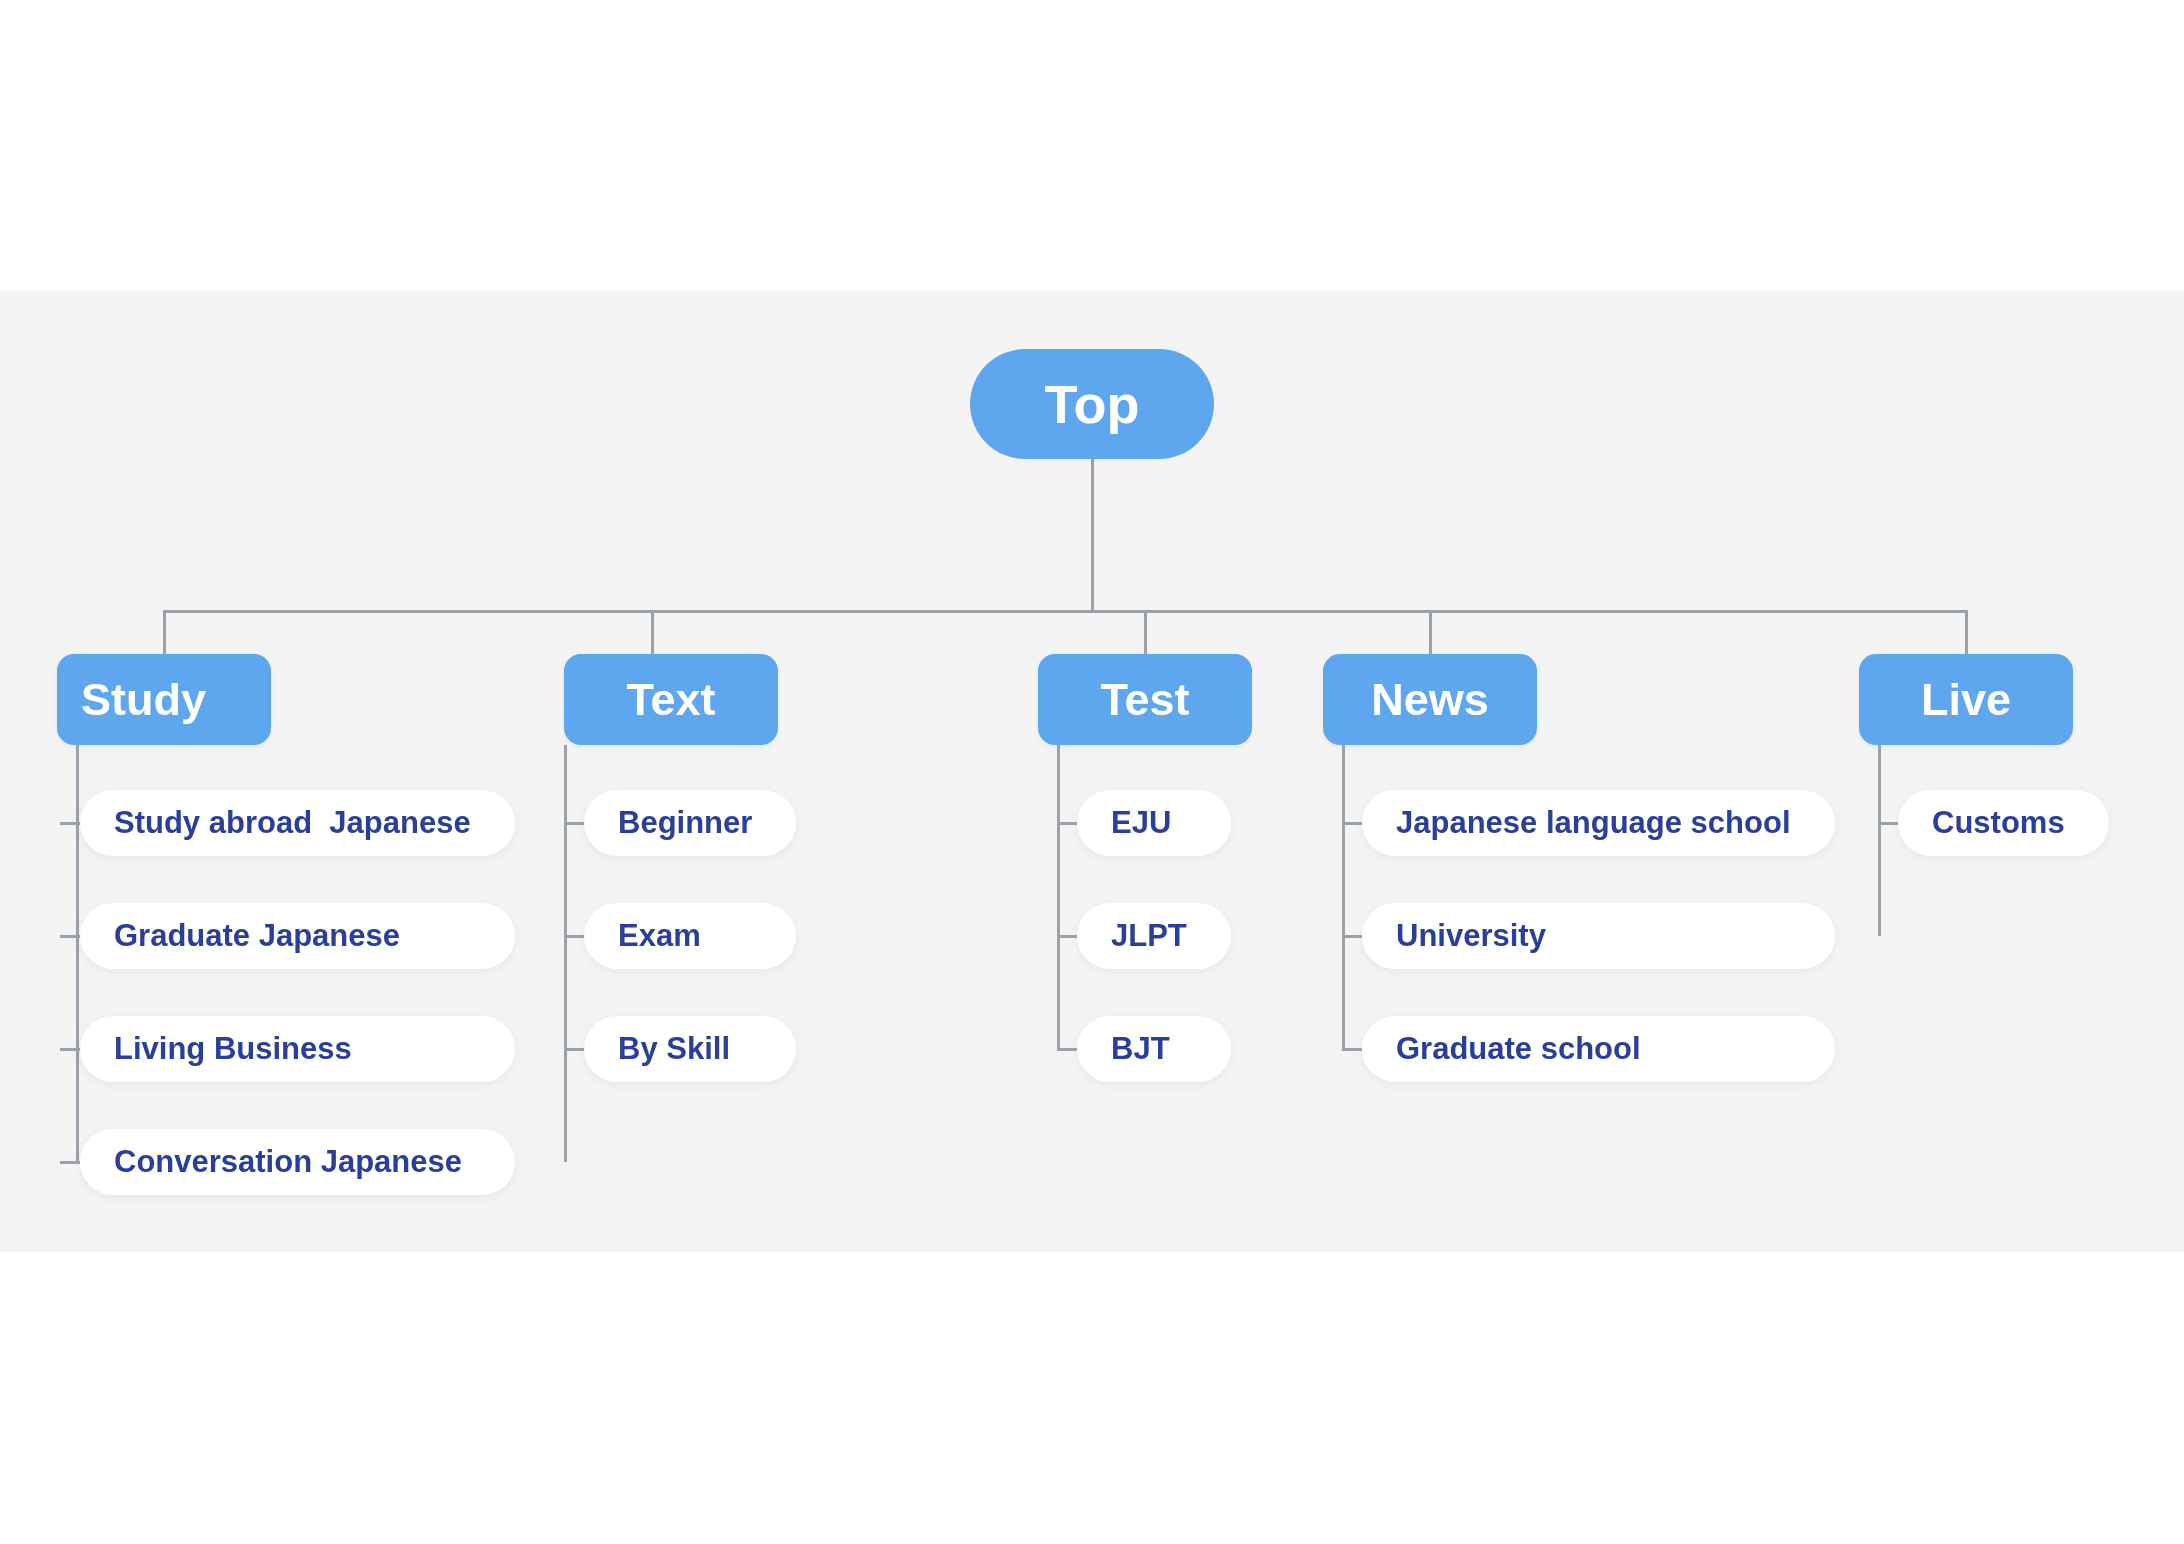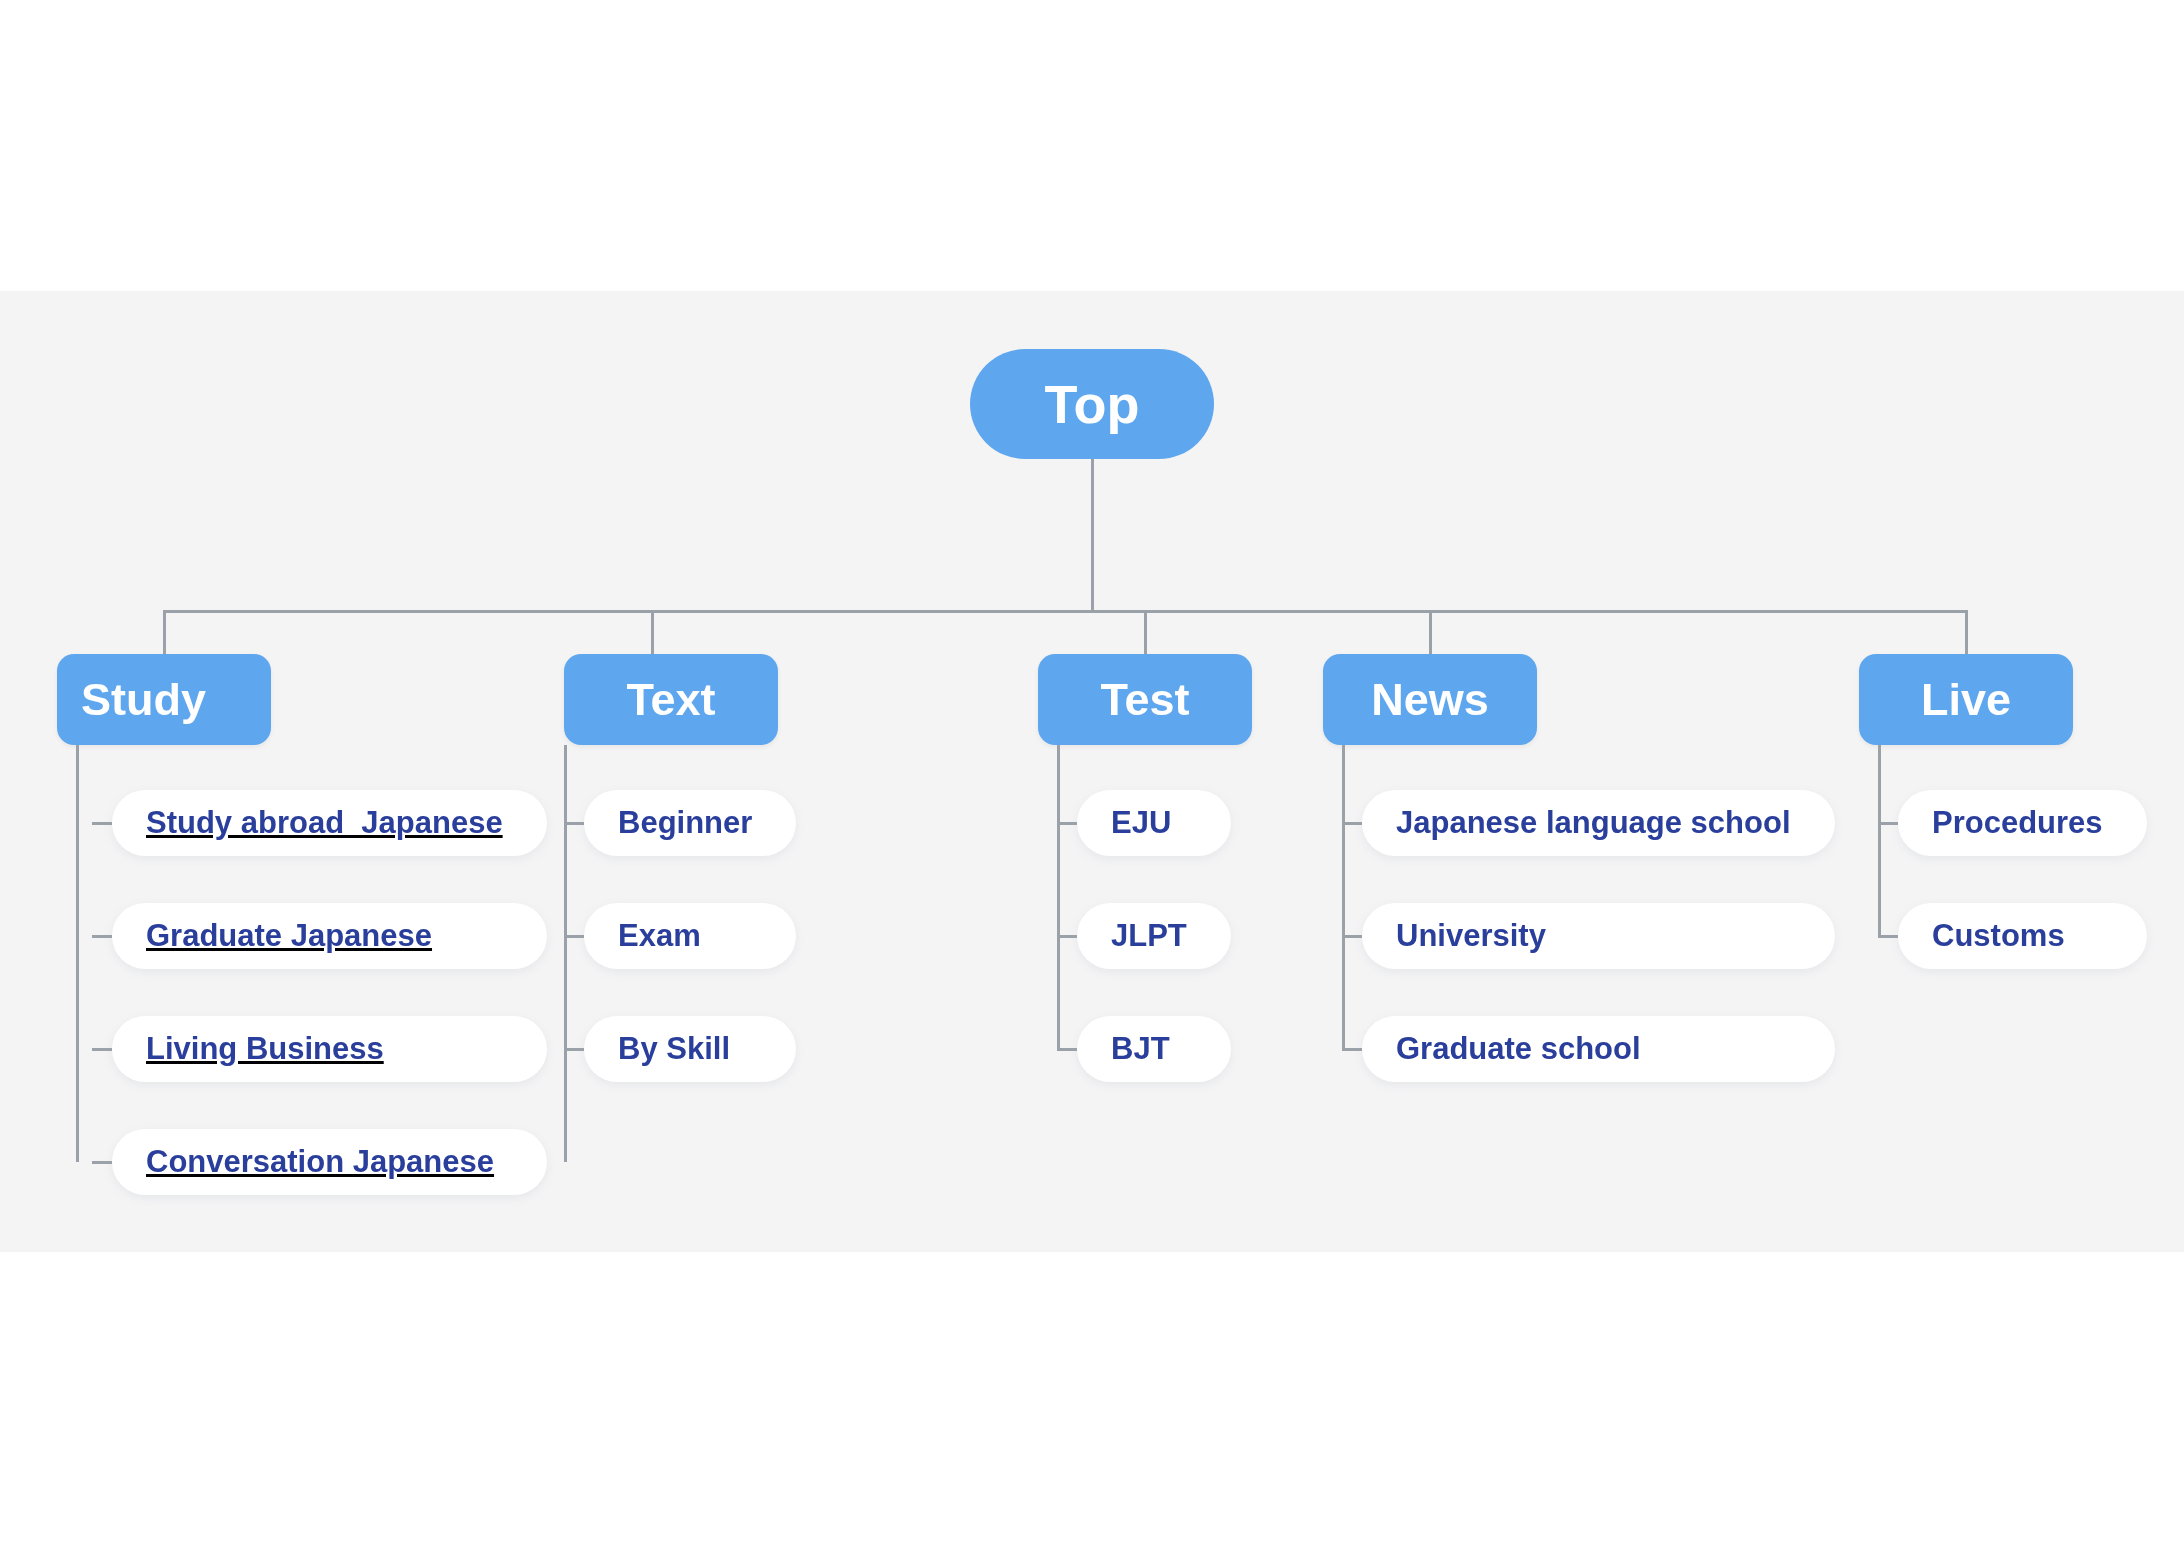--- a/index.html
+++ b/index.html
@@ -61,21 +61,21 @@
   <div class="line vline" style="left:1965px;top:611px;height:45px;"></div>
 
   <div class="root-node">
     <span>Top</span>
   </div>
 
   <div class="branch-header align-left" style="left:57px;">
     <span>Study</span>
   </div>
   <div class="trunk trunk-4" style="left:76px;"></div>
-  <div class="children" style="left:112px;text-decoration:underline;">
+  <div class="children" style="left:80px;">
     <div class="pill">
       <span>Study abroad  Japanese</span>
     </div>
     <div class="pill">
       <span>Graduate Japanese</span>
     </div>
     <div class="pill">
       <span>Living Business</span>
     </div>
     <div class="pill">
@@ -130,19 +130,16 @@
       <span>Graduate school</span>
     </div>
   </div>
 
   <div class="branch-header" style="left:1859px;">
     <span>Live</span>
   </div>
   <div class="trunk trunk-2" style="left:1878px;"></div>
   <div class="children" style="left:1898px;">
     <div class="pill">
-      <span>Procedures</span>
-    </div>
-    <div class="pill">
       <span>Customs</span>
     </div>
   </div>
 </div>
 
 </body></html>

